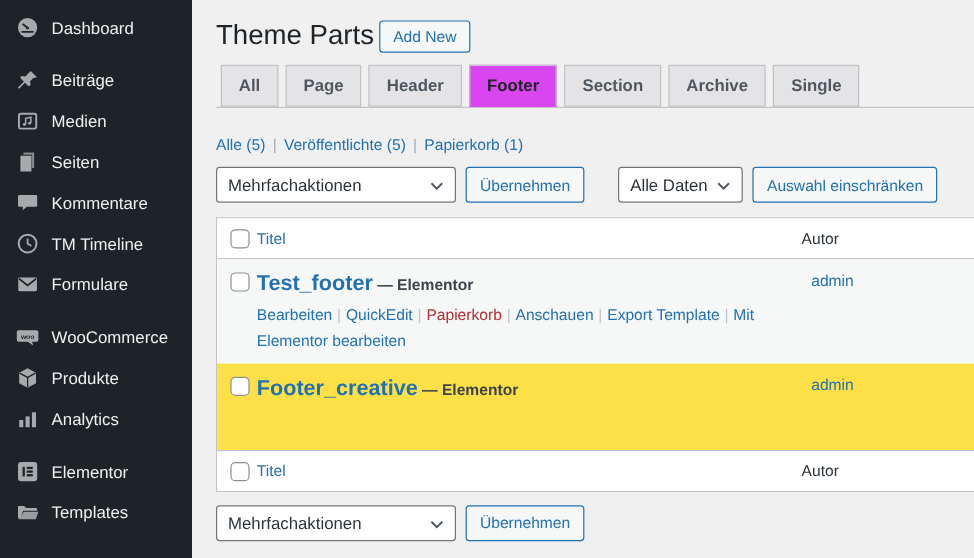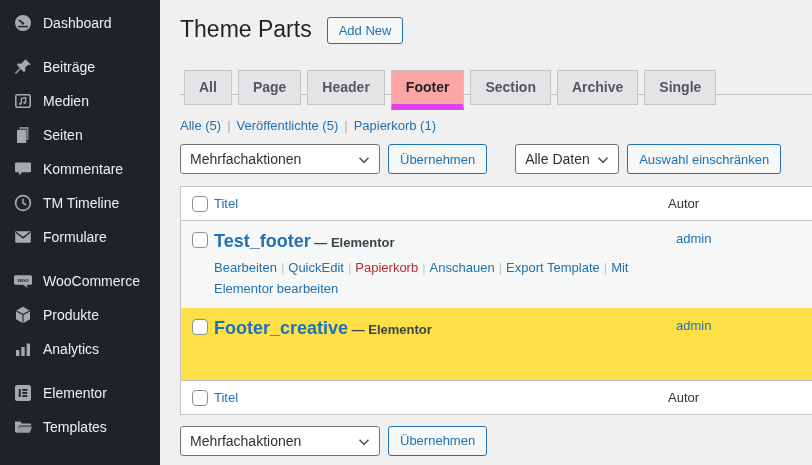--- a/index.html
+++ b/index.html
@@ -22,39 +22,39 @@
     display:flex; align-items:center; gap:10px;
     padding:7px 8px 7px 13px; cursor:pointer; line-height:20px;
   }
   .menu-item .mi-icon { width:20px; height:20px; flex:0 0 20px; display:inline-flex; }
   .menu-item .mi-icon svg { width:20px; height:20px; }
   .menu-sep { height:10px; }
 
   
   .main { flex:1; padding:0 0 0 20px; position:relative; }
 
-  .title-row { display:flex; align-items:center; gap:15px; padding-top:14px; height:46px; }
+  .title-row { display:flex; align-items:center; gap:4px; padding-top:14px; height:46px; }
   .page-title { font-size:23px; font-weight:400; color:#1d2327; line-height:1.3; }
   .btn {
     display:inline-flex; align-items:center; justify-content:center;
     background:#f6f7f7; border:1px solid #2271b1; color:#2271b1;
     border-radius:3px; font-size:13px; cursor:pointer;
     font-family:"Liberation Sans", sans-serif;
   }
   .add-new-btn { padding:5px 11px; font-weight:400; }
 
   
   .tabs { margin-top:8px; border-bottom:1px solid #c3c4c7; padding-left:4px; white-space:nowrap; }
   .nav-tab {
-    display:inline-block; position:relative; top:16px;
+    display:inline-block; position:relative; top:0;
     border:1px solid #c3c4c7; background:#e4e4e6; color:#50575e;
     padding:8px 14px 9px; margin-right:6px; font-size:14px; font-weight:600;
     cursor:pointer;
   }
-  .nav-tab.active { background:#fca5a5; color:#1d2327; border-bottom:6px solid #d946ef; }
+  .nav-tab.active { background:#d946ef; color:#1d2327; border-bottom:1px solid #d946ef; }
 
   
   .subsubsub { margin-top:23px; font-size:13px; }
   .subsubsub a { color:#2271b1; }
   .subsubsub .sep { color:#a7aaad; margin:0 6px; }
 
   
   .tablenav { margin-top:11px; display:flex; align-items:center; }
   .select {
     position:relative; height:30px; background:#fff;

